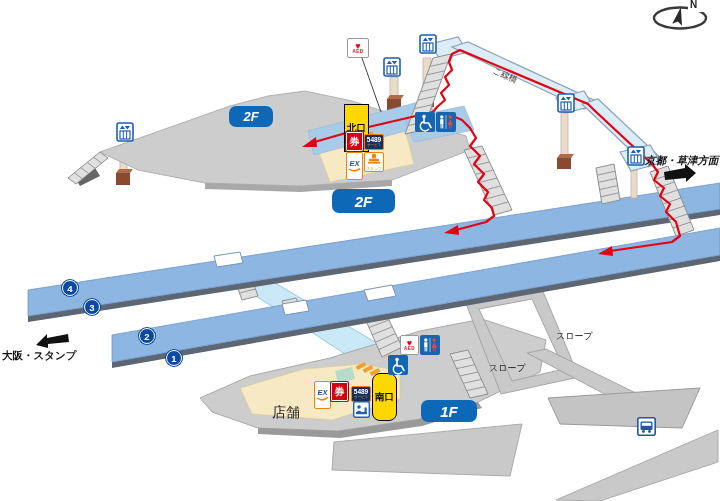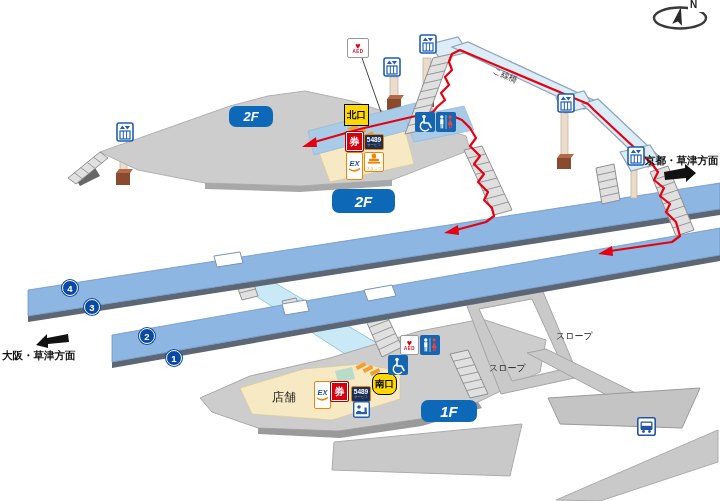--- a/index.html
+++ b/index.html
@@ -15,21 +15,21 @@
       box-shadow:0 0 0 1px #b00000;color:#fff;font-weight:bold;font-size:10px;
       border-radius:1px;display:flex;align-items:center;justify-content:center;}
   .s54{width:20px;height:16px;background:#16305e;border:1.5px solid #f08300;border-radius:2px;}
   .s54 .a{color:#fff;font-weight:bold;font-size:6.5px;}
   .s54 .b{color:#f0a030;font-size:3.5px;}
   .exi{width:17px;height:28px;background:#fff;border:1.5px solid #f08300;border-radius:2px;}
   .exi .a{color:#1e4e9e;font-weight:bold;font-style:italic;font-size:7.5px;}
   .stamp{width:20px;height:20px;background:#fff;border:1.5px solid #f08300;border-radius:2px;}
   .stamp .b{color:#f08300;font-size:3.8px;}
   .exit{background:#ffd800;border:1.5px solid #000;color:#000;font-weight:bold;
-        font-size:9.5px;padding:3px 2px;height:14px;display:flex;align-items:center;
+        font-size:9.5px;padding:16px 2px;height:14px;display:flex;align-items:center;
         position:absolute;white-space:nowrap;}
   .flab{position:absolute;background:#0e68b8;color:#fff;font-weight:bold;font-style:italic;
         display:flex;align-items:center;justify-content:center;border-radius:7px;}
   .pnum{position:absolute;width:14px;height:14px;border-radius:50%;background:#0b4aa2;
         border:1.5px solid #fff;box-shadow:0 0 0 1px #0b4aa2;color:#fff;font-size:9.5px;
         font-weight:bold;display:flex;align-items:center;justify-content:center;}
   .jtext{position:absolute;color:#222;white-space:nowrap;}
   .bold{font-weight:bold;color:#111;}
   .compass{position:absolute;left:648px;top:1px;width:66px;height:30px;}
   .compass .nlab{position:absolute;left:42px;top:-2px;font-size:10px;font-weight:bold;color:#222;}
@@ -208,25 +208,25 @@
   <polygon points="696,173 686,182 686,178 665,180 664,172 685,168 685,164" fill="#111"></polygon>
 </svg>
 
 <div class="flab" style="left:229px;top:106px;width:44px;height:21px;font-size:13px;">2F</div>
 <div class="flab" style="left:332px;top:189px;width:63px;height:24px;font-size:15px;">2F</div>
 <div class="flab" style="left:421px;top:400px;width:56px;height:22px;font-size:15px;">1F</div>
 
 <div class="exit" style="left:344px;top:104px;">北口</div>
 <div class="exit" style="left:372px;top:373px;border-radius:8px;">南口</div>
 
-<div class="jtext bold" style="left:645px;top:154px;font-size:10.5px;">京都・草津方面</div>
-<div class="jtext bold" style="left:2px;top:349px;font-size:10.5px;">大阪・草津方面</div>
+<div class="jtext bold" style="left:645px;top:154px;font-size:10.5px;font-style:italic;">京都・草津方面</div>
+<div class="jtext bold" style="left:2px;top:349px;font-size:10.5px;">大阪・スタンプ</div>
 
 <div class="jtext" style="left:492px;top:70px;font-size:8.5px;color:#333;transform:rotate(24deg);">こ線橋</div>
-<div class="jtext" style="left:272px;top:389px;font-size:12px;">店舗</div>
+<div class="jtext" style="left:272px;top:404px;font-size:14px;">店舗</div>
 <div class="jtext" style="left:556px;top:330px;font-size:9px;">スロープ</div>
 <div class="jtext" style="left:489px;top:362px;font-size:9px;">スロープ</div>
 
 <div class="pnum" style="left:62px;top:280px;">4</div>
 <div class="pnum" style="left:84px;top:299px;">3</div>
 <div class="pnum" style="left:139px;top:328px;">2</div>
 <div class="pnum" style="left:166px;top:350px;">1</div>
 
 <div class="compass">
   <svg width="66" height="30" viewBox="0 0 66 30">

